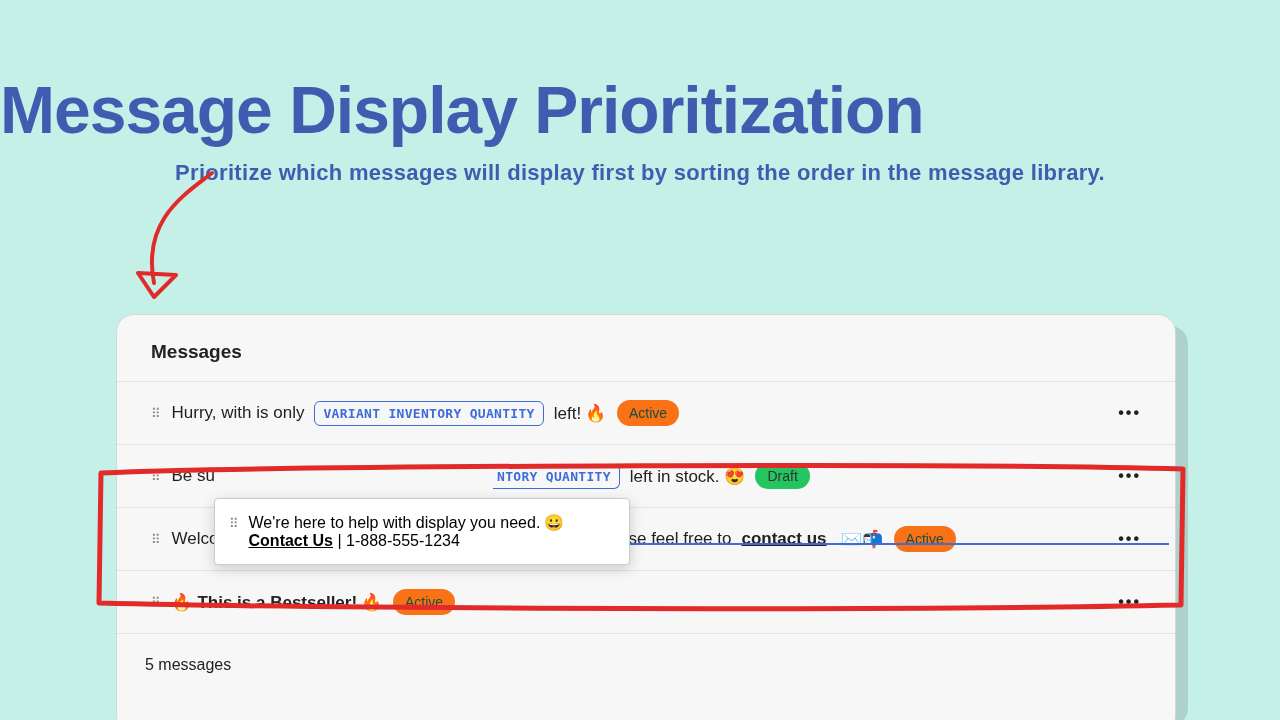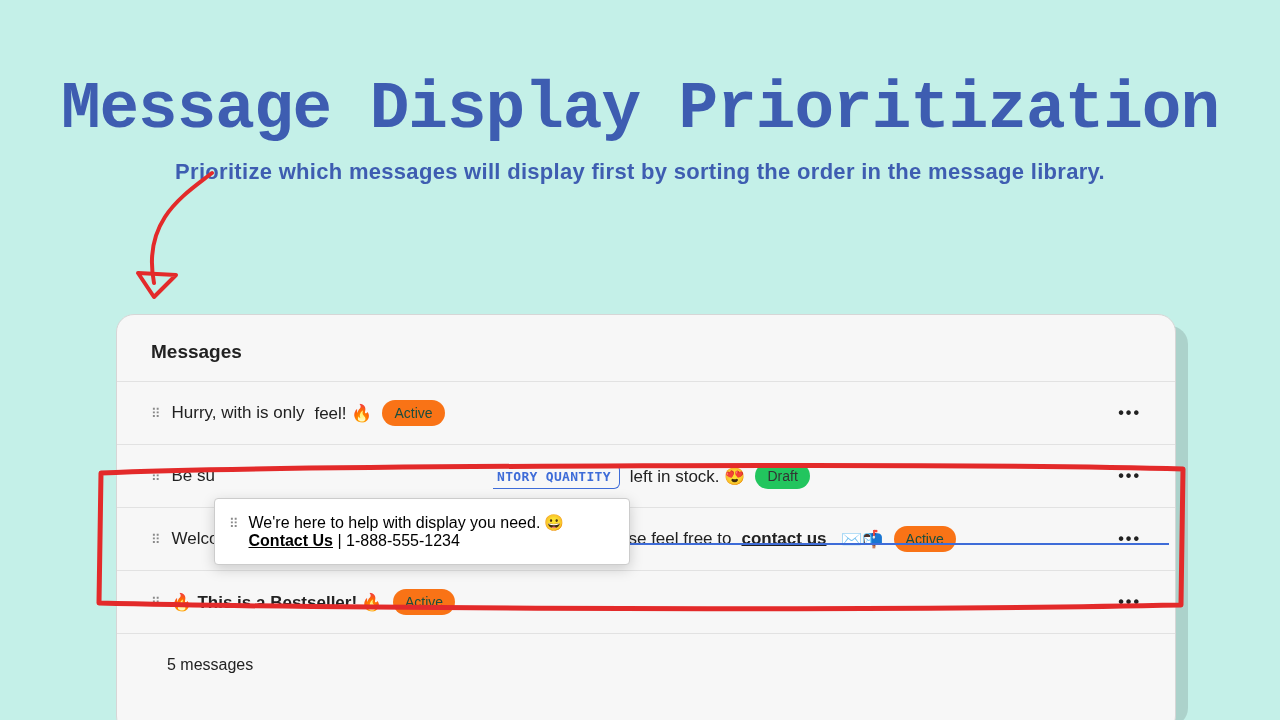--- a/index.html
+++ b/index.html
@@ -7,23 +7,23 @@
   body {
     width: 1280px;
     height: 720px;
     background: #c4f0e8;
     font-family: -apple-system, "Segoe UI", sans-serif;
     overflow: hidden;
     position: relative;
   }
 
   .hero-title {
-    font-family: Liberation Mono, monospace;
+    font-family: Liberation Sans, sans-serif;
     font-size: 66px;
-    text-align: center;
+    text-align: left;
     color: #3e5db1;
     letter-spacing: -1px;
     margin: 72px 0 0 0;
     font-weight: 900;
   }
   .hero-sub {
     font-family: Impact, "Arial Black", sans-serif;
     font-size: 22px;
     text-align: center;
     color: #3e5db1;
@@ -147,21 +147,21 @@
     left: 93px;
     top: 459px;
     width: 1098px;
     height: 155px;
     z-index: 40;
     pointer-events: none;
   }
 
   .footer-row {
     border-top: 1px solid #e2e2e2;
-    padding: 22px 50px;
+    padding: 22px 28px;
     font-size: 16px;
     color: #222;
   }
 </style>
 </head>
 <body>
 
 <h1 class="hero-title">Message Display Prioritization</h1>
 <p class="hero-sub">Prioritize which messages will display first by sorting the order in the message library.</p>
 
@@ -171,21 +171,22 @@
 </svg>
 
 <div class="panel-shadow"></div>
 
 <div class="panel">
   <div class="panel-header">Messages</div>
 
   <div class="row">
     <span class="grip">⠿</span>
     <span>Hurry, with is only </span>
-    <span> feel! 🔥</span>
+    <span class="chip">VARIANT INVENTORY QUANTITY</span>
+    <span> left! 🔥</span>
     <span class="badge active">Active</span>
     <span class="dots">•••</span>
   </div>
 
   <div class="row row2">
     <span class="grip">⠿</span>
     <span>Be su</span>
     <span class="row2-pre-chip"></span>
     <span class="chip">NTORY QUANTITY</span>
     <span> left in stock. 😍</span>

